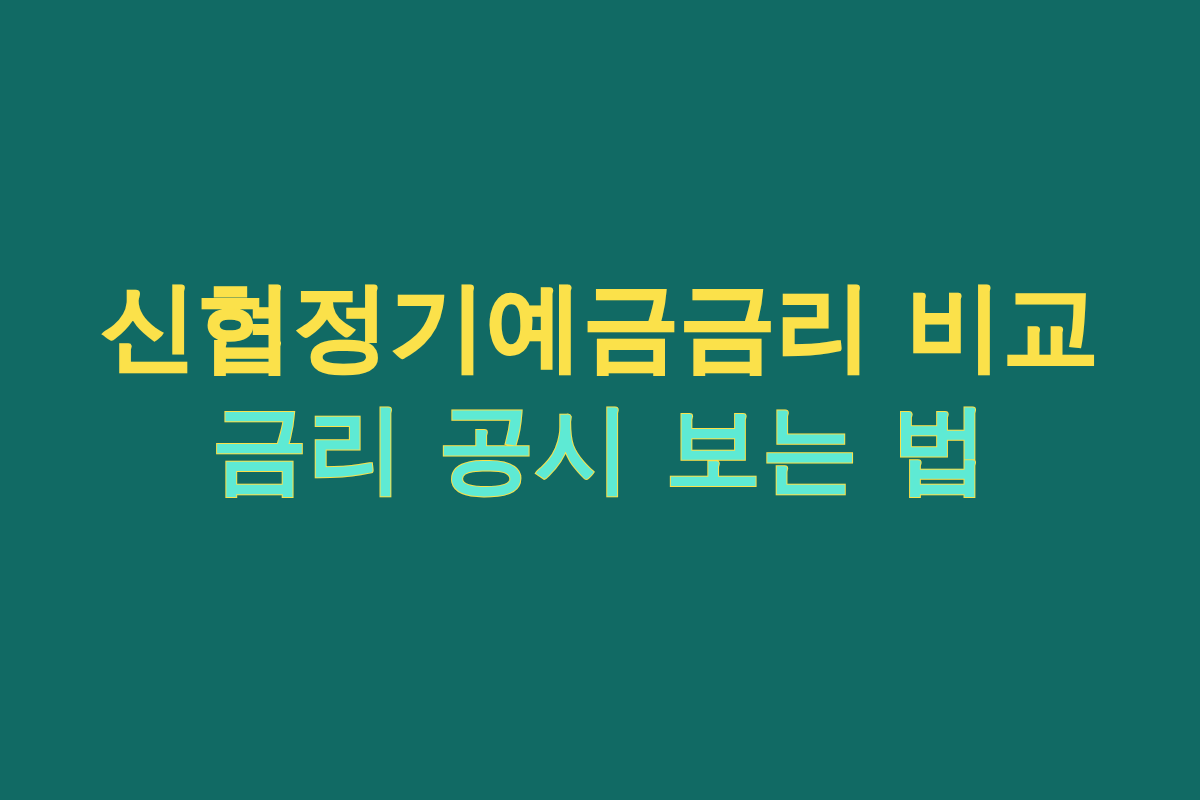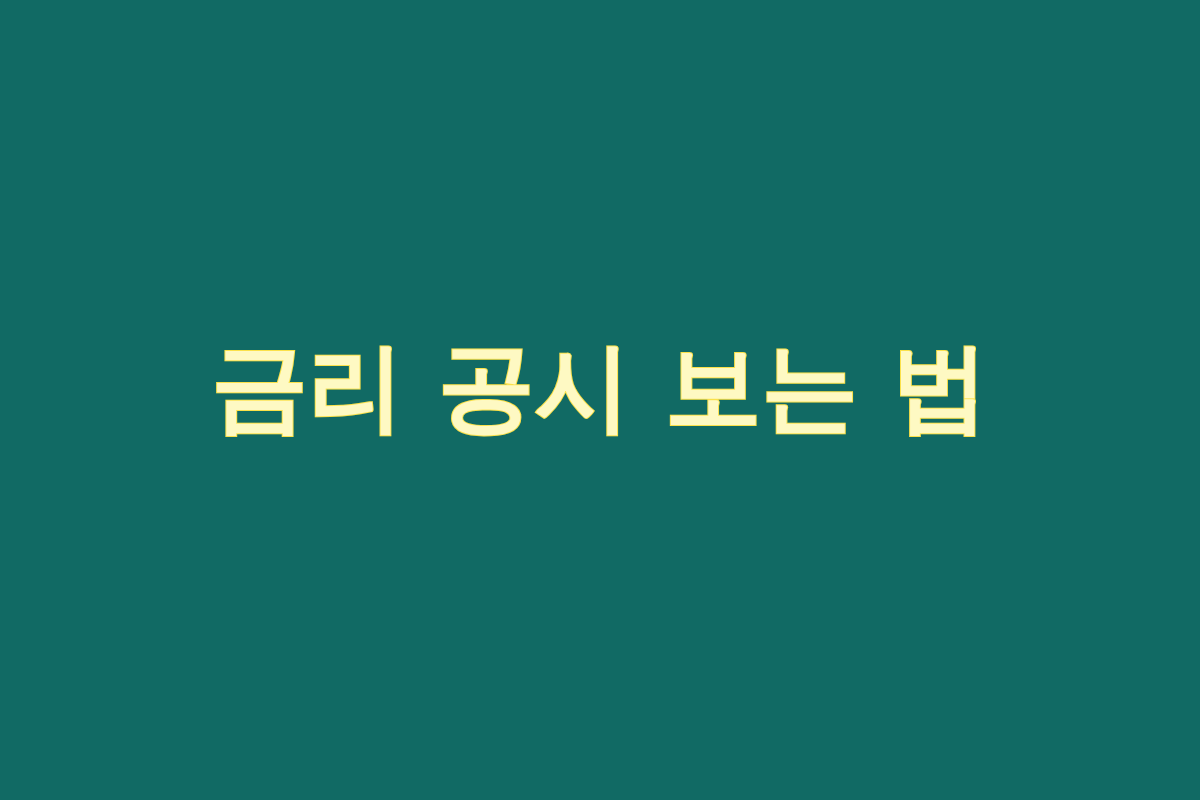--- a/index.html
+++ b/index.html
@@ -61,18 +61,19 @@
     margin: 0;
   }
 </style>
 </head>
 <body>
 
 <div class="thumbnail-canvas" style="background-color: rgb(17, 106, 100);">
 
   <div class="title-block">
 
+    <div class="title-line title-line--primary" style="color: rgb(251, 225, 74); -webkit-text-stroke: 2px rgb(251, 225, 74);">신협정기예금금리 비교</div>
 
-    <div class="title-line title-line--secondary" style="color: #fef9c3; -webkit-text-stroke: 2px rgb(251, 225, 74);">금리 공시 보는 법</div>
+    <div class="title-line title-line--secondary" style="color: #5eead4; -webkit-text-stroke: 2px rgb(251, 225, 74);">금리 공시 보는 법</div>
 
   </div>
 
 </div>
 
 </body></html>

